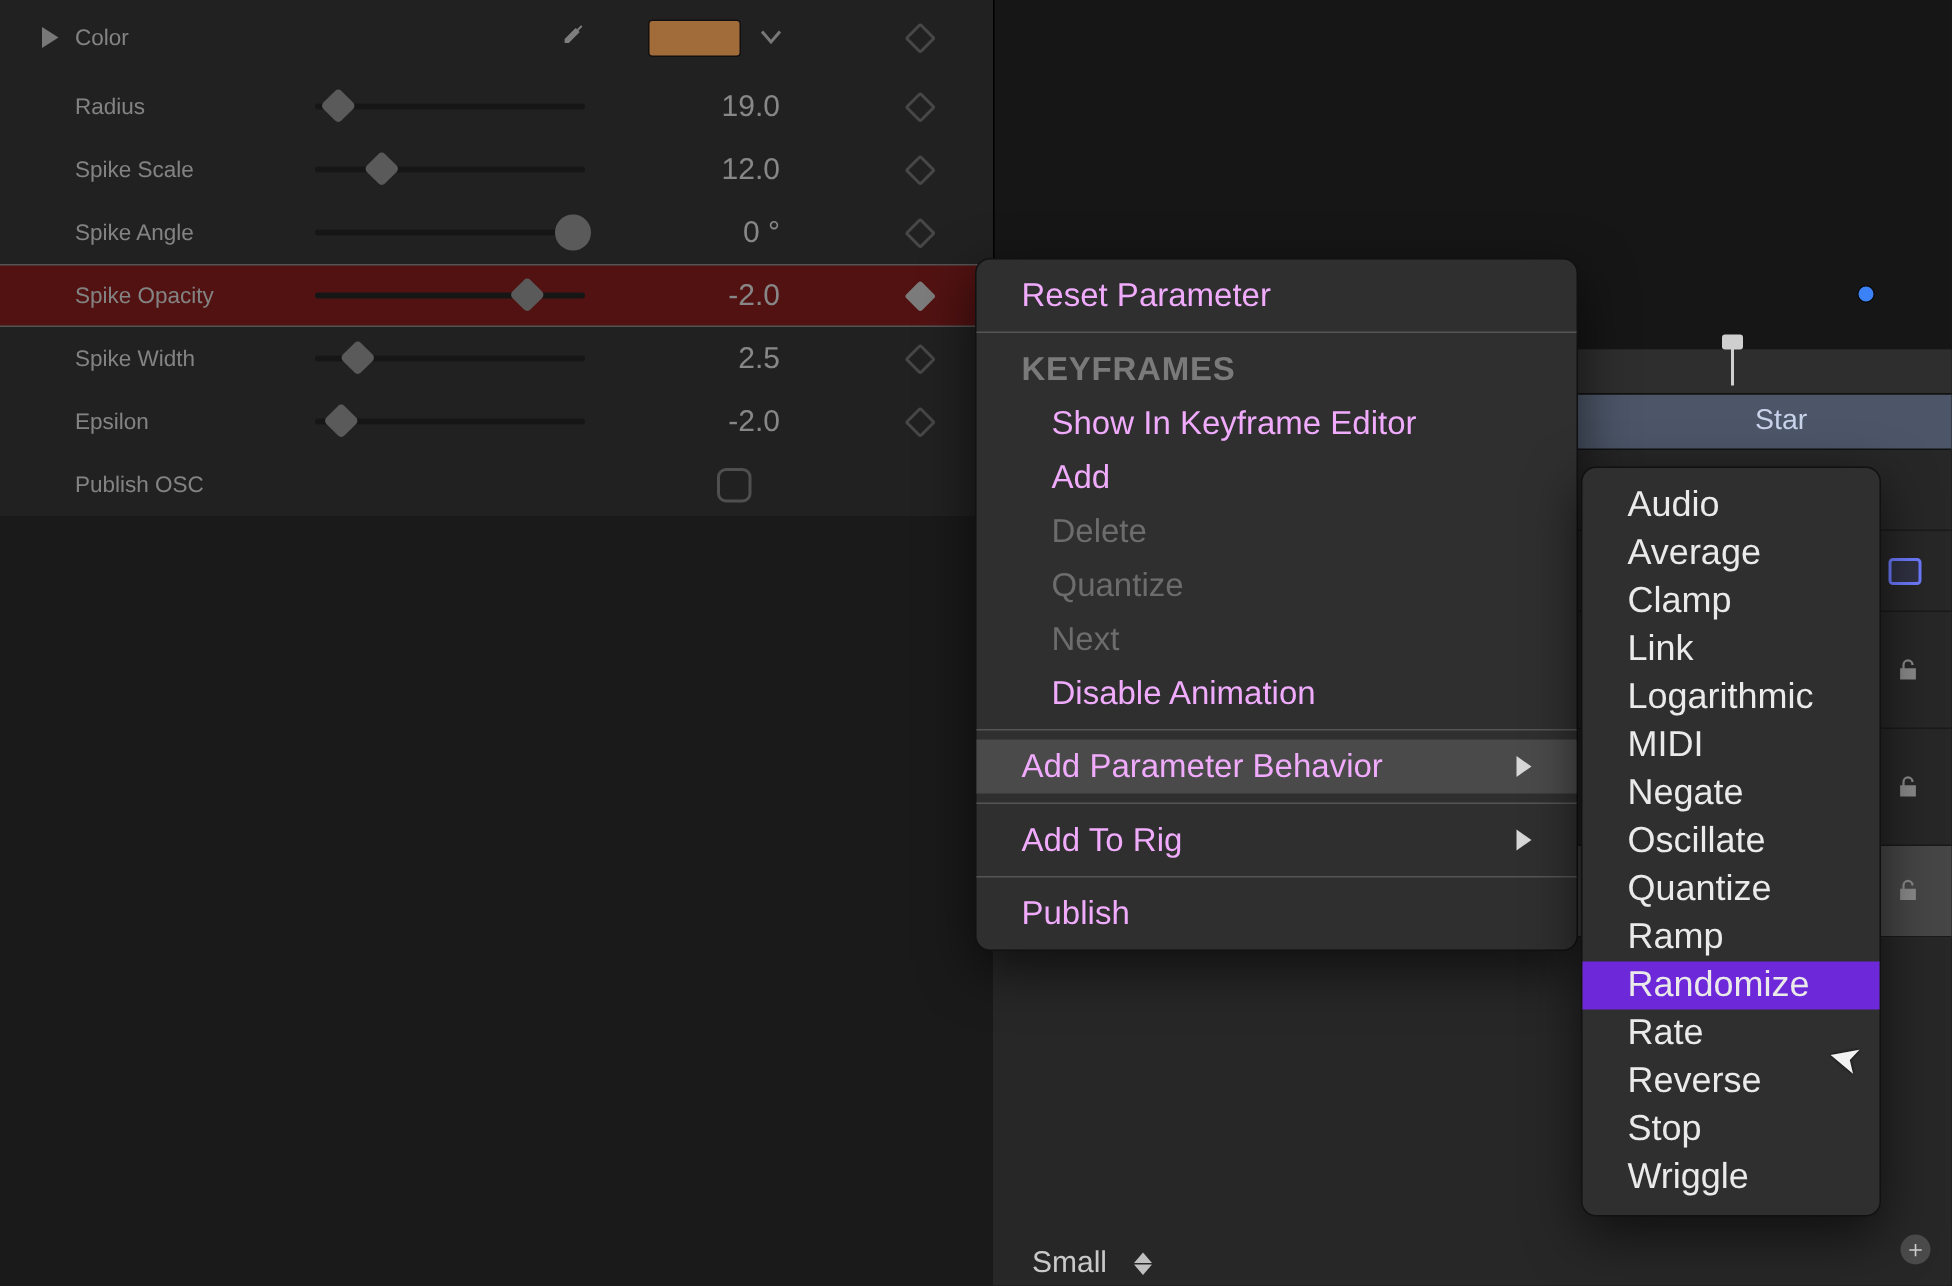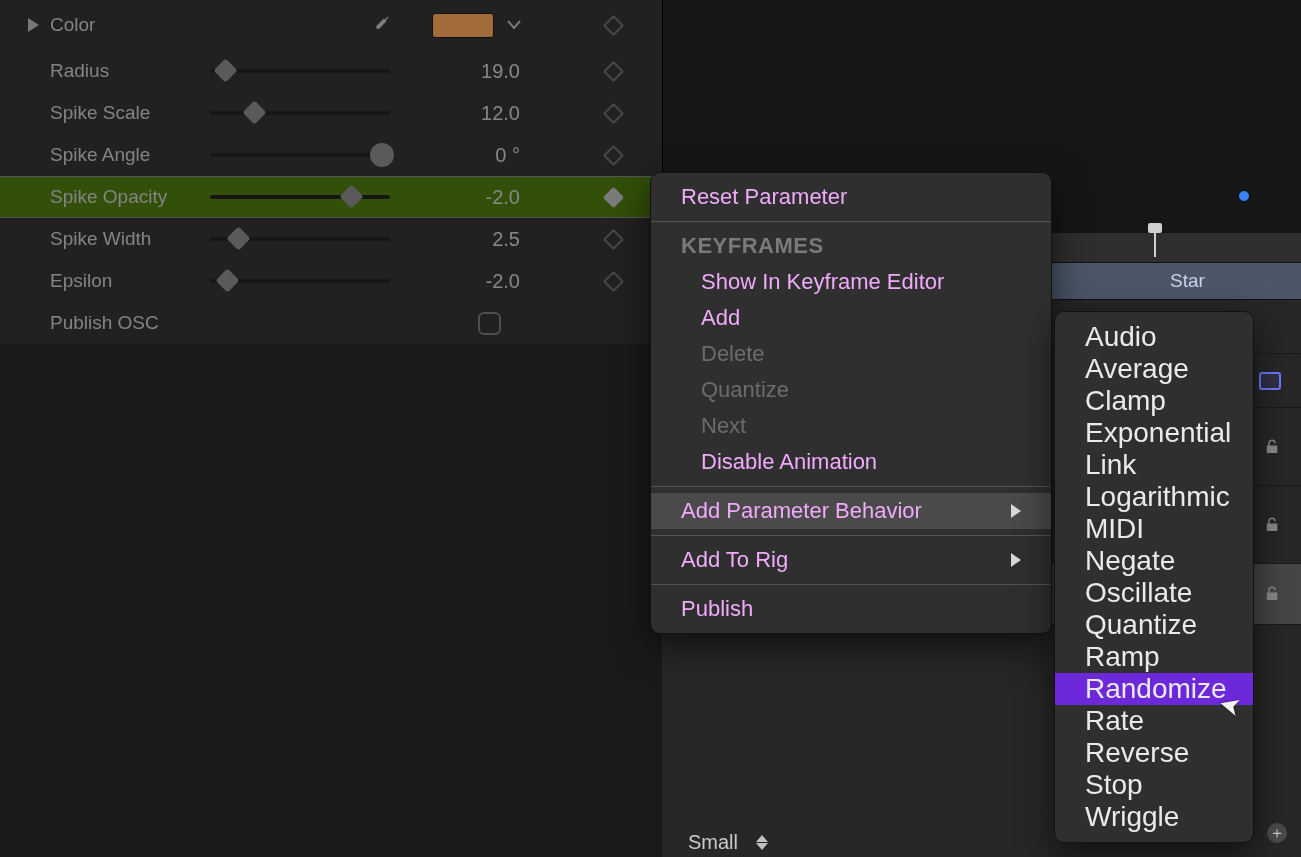--- a/index.html
+++ b/index.html
@@ -31,33 +31,33 @@
 }
 .row {
   display: flex;
   align-items: center;
   height: 42px;
   position: relative;
 }
 .row.selected {
   border-top: 1px solid #808080;
   border-bottom: 1px solid #808080;
-  background: #4d7c0f;
+  background: #7f1d1d;
   padding-left: 34px;
 }
 .disclosure {
   width: 0; height: 0;
   border-top: 7px solid transparent;
   border-bottom: 7px solid transparent;
   border-left: 11px solid #b8b8b8;
   margin-left: 28px;
 }
 .lbl {
   color: #c9c9c9;
-  font-size: 19px;
+  font-size: 15px;
 }
 .lbl-col { position:absolute; left:50px; }
 .picker {
   position:absolute; left:370px;
   width:22px; height:22px;
 }
 .swatch-wrap {
   position:absolute; left:432px;
   display:flex; align-items:center; gap:12px;
 }
@@ -263,21 +263,21 @@
   width:200px;
   background:#2f2f2f;
   border:1px solid #111;
   border-radius:10px;
   box-shadow:0 12px 36px rgba(0,0,0,.6);
   padding:9px 0;
   z-index:50;
 }
 .sub-item {
   padding:1px 30px;
-  font-size:28px;
+  font-size:24px;
   line-height:30px;
   color:#eaeaea;
 }
 .sub-item.hl { background:#6d28d9; }
 
 
 .cursor {
   position:absolute;
   left:1219px; top:690px;
   font-size:26px;
@@ -456,21 +456,20 @@
   <div class="ctx-sep"></div>
   <div class="ctx-item">
       <span>Publish</span>
     </div>
 </div>
 
 <div class="sub-menu" id="behavior-submenu">
     <div class="sub-item">Audio</div>
     <div class="sub-item">Average</div>
     <div class="sub-item">Clamp</div>
-    <div class="sub-item">Exponential</div>
     <div class="sub-item">Link</div>
     <div class="sub-item">Logarithmic</div>
     <div class="sub-item">MIDI</div>
     <div class="sub-item">Negate</div>
     <div class="sub-item">Oscillate</div>
     <div class="sub-item">Quantize</div>
     <div class="sub-item">Ramp</div>
     <div class="sub-item hl">Randomize</div>
     <div class="sub-item">Rate</div>
     <div class="sub-item">Reverse</div>

